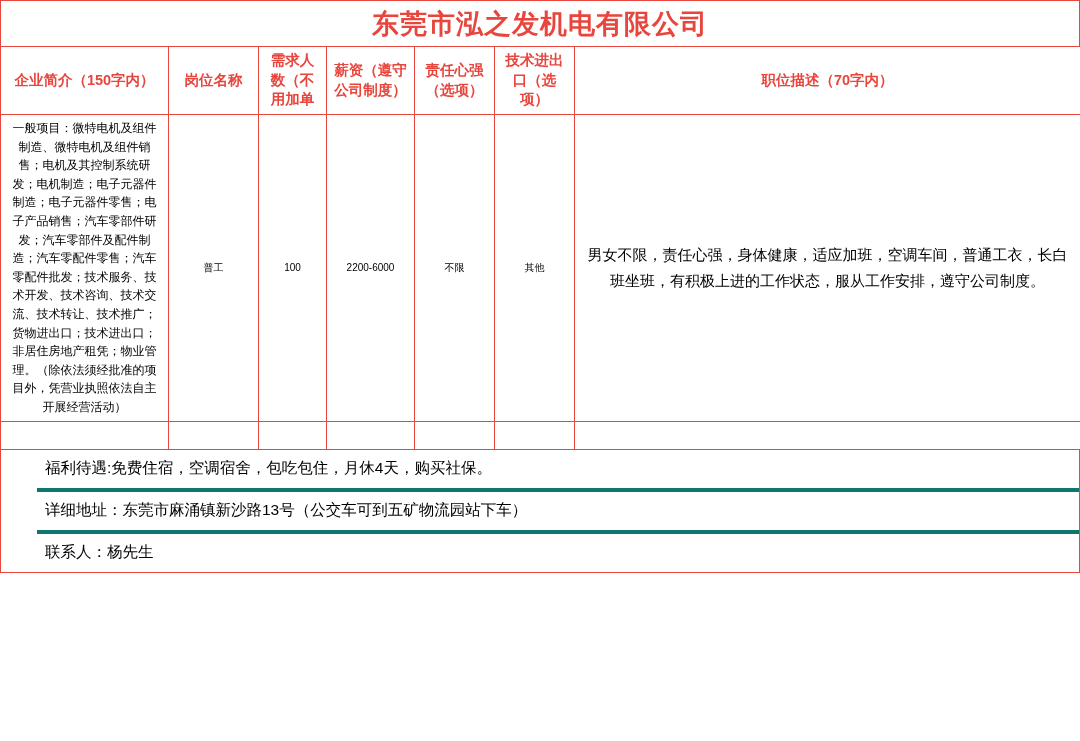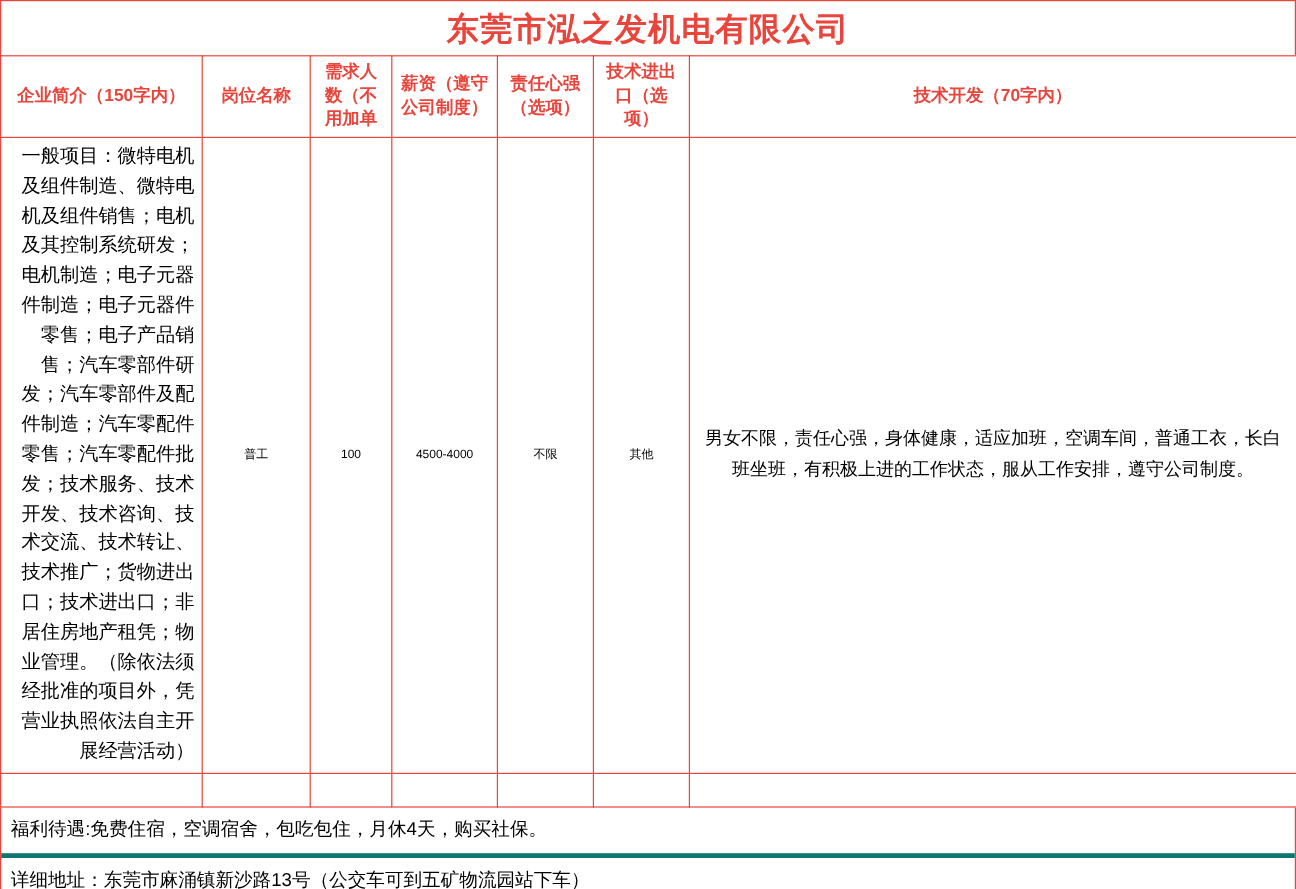--- a/index.html
+++ b/index.html
@@ -50,25 +50,25 @@
   thead th {
     color: #e8453c;
     font-size: 14.5px;
     font-weight: bold;
     line-height: 1.35;
     height: 68px;
     text-align: center;
     font-family: "Liberation Sans", "DejaVu Sans", sans-serif;
   }
   td.intro {
-    font-size: 16px;
+    font-size: 12px;
     line-height: 1.55;
     vertical-align: top;
     padding-top: 8px;
-    text-align: right;
+    text-align: center;
     font-family: "Liberation Sans", "DejaVu Sans", sans-serif;
   }
   td.center {
     text-align: center;
     font-size: 10px;
     font-family: Liberation Sans, sans-serif;
   }
   td.desc {
     font-size: 15px;
     line-height: 1.75;
@@ -77,20 +77,21 @@
     padding-left: 12px;
     font-family: "Liberation Sans", "DejaVu Sans", sans-serif;
   }
   tr.spacer td {
     height: 28px;
   }
   .footer {
     border: 1px solid #e8453c;
     border-top: none;
     box-sizing: border-box;
+    padding-left: 36px;
   }
   .footer-row {
     height: 38px;
     display: flex;
     align-items: center;
     padding-left: 8px;
     font-size: 15.5px;
     font-family: "Liberation Sans", "DejaVu Sans", sans-serif;
   }
   .footer-row.line {
@@ -125,29 +126,29 @@
       <col style="width:506px">
     </colgroup>
     <thead>
       <tr>
         <th>企业简介（150字内）</th>
         <th>岗位名称</th>
         <th>需求人数（不用加单</th>
         <th>薪资（遵守公司制度）</th>
         <th>责任心强（选项）</th>
         <th>技术进出口（选项）</th>
-        <th>技术开发（70字内）</th>
+        <th>职位描述（70字内）</th>
       </tr>
     </thead>
     <tbody>
       <tr>
         <td class="intro">一般项目：微特电机及组件制造、微特电机及组件销售；电机及其控制系统研发；电机制造；电子元器件制造；电子元器件零售；电子产品销售；汽车零部件研发；汽车零部件及配件制造；汽车零配件零售；汽车零配件批发；技术服务、技术开发、技术咨询、技术交流、技术转让、技术推广；货物进出口；技术进出口；非居住房地产租凭；物业管理。（除依法须经批准的项目外，凭营业执照依法自主开展经营活动）</td>
         <td class="center">普工</td>
         <td class="center">100</td>
-        <td class="center">4500-4000</td>
+        <td class="center">2200-6000</td>
         <td class="center">不限</td>
         <td class="center">其他</td>
         <td class="desc">男女不限，责任心强，身体健康，适应加班，空调车间，普通工衣，长白班坐班，有积极上进的工作状态，服从工作安排，遵守公司制度。</td>
       </tr>
       <tr class="spacer">
         <td></td>
         <td></td>
         <td></td>
         <td></td>
         <td></td>

